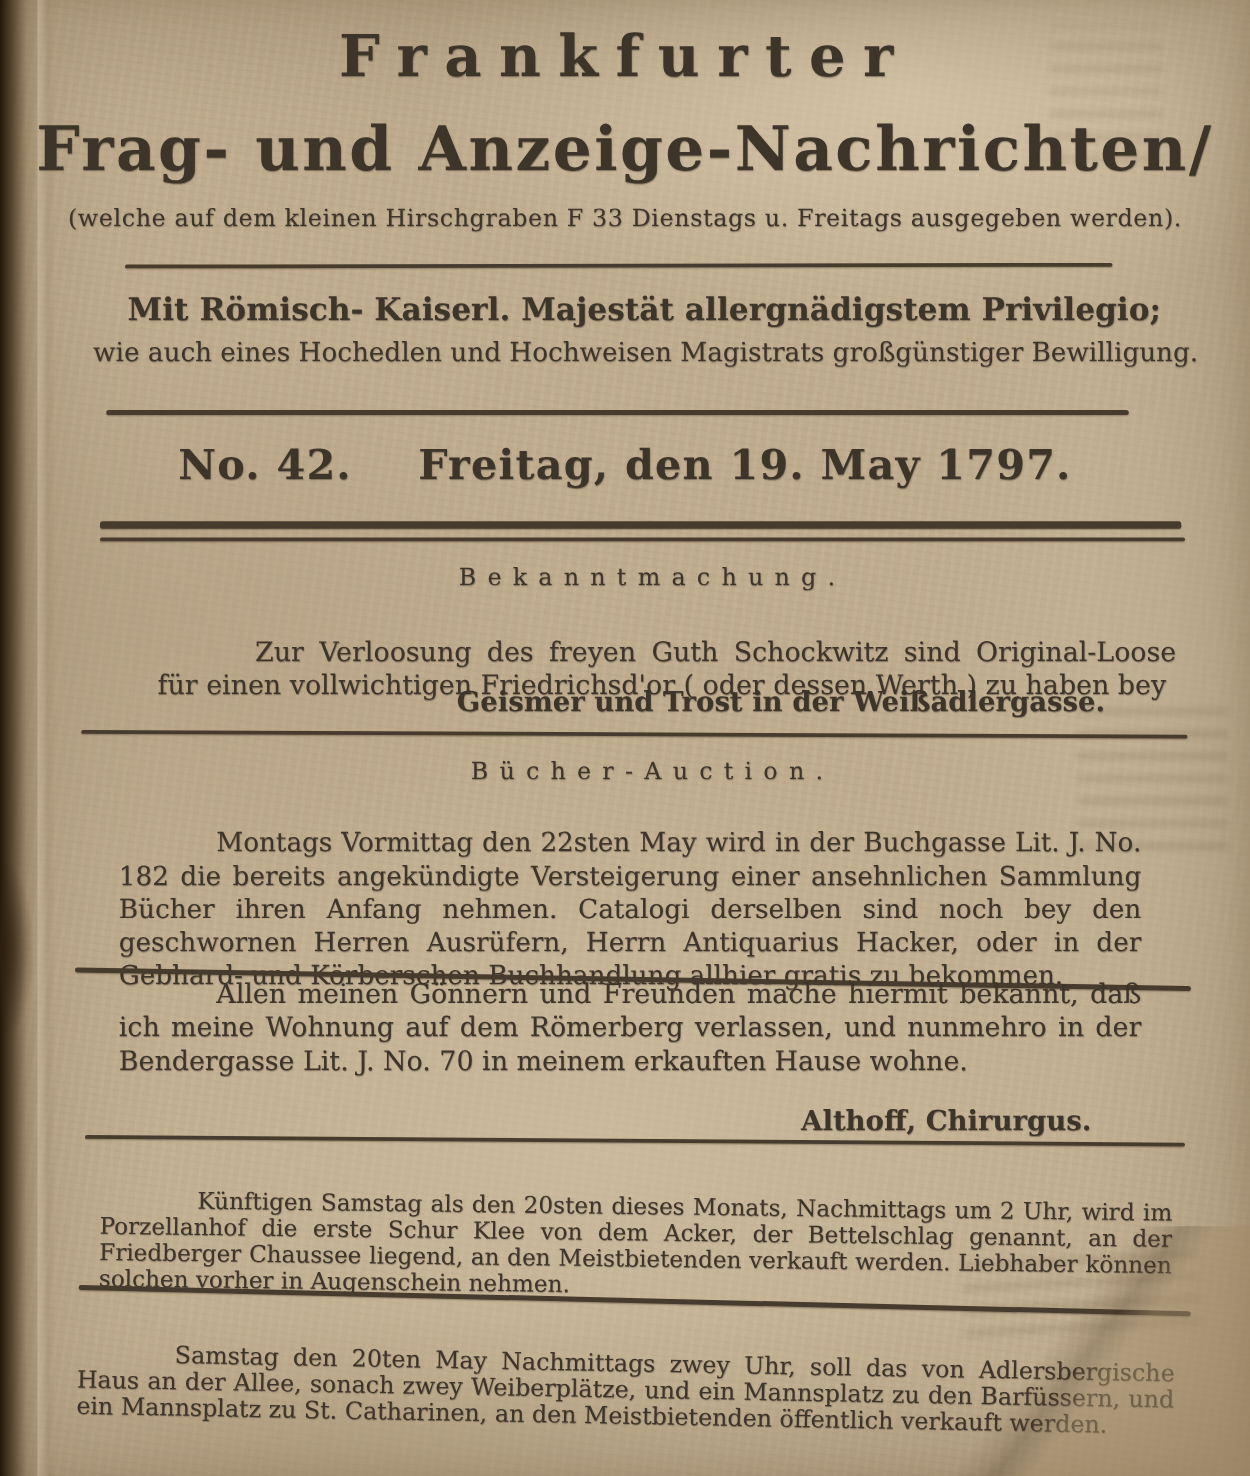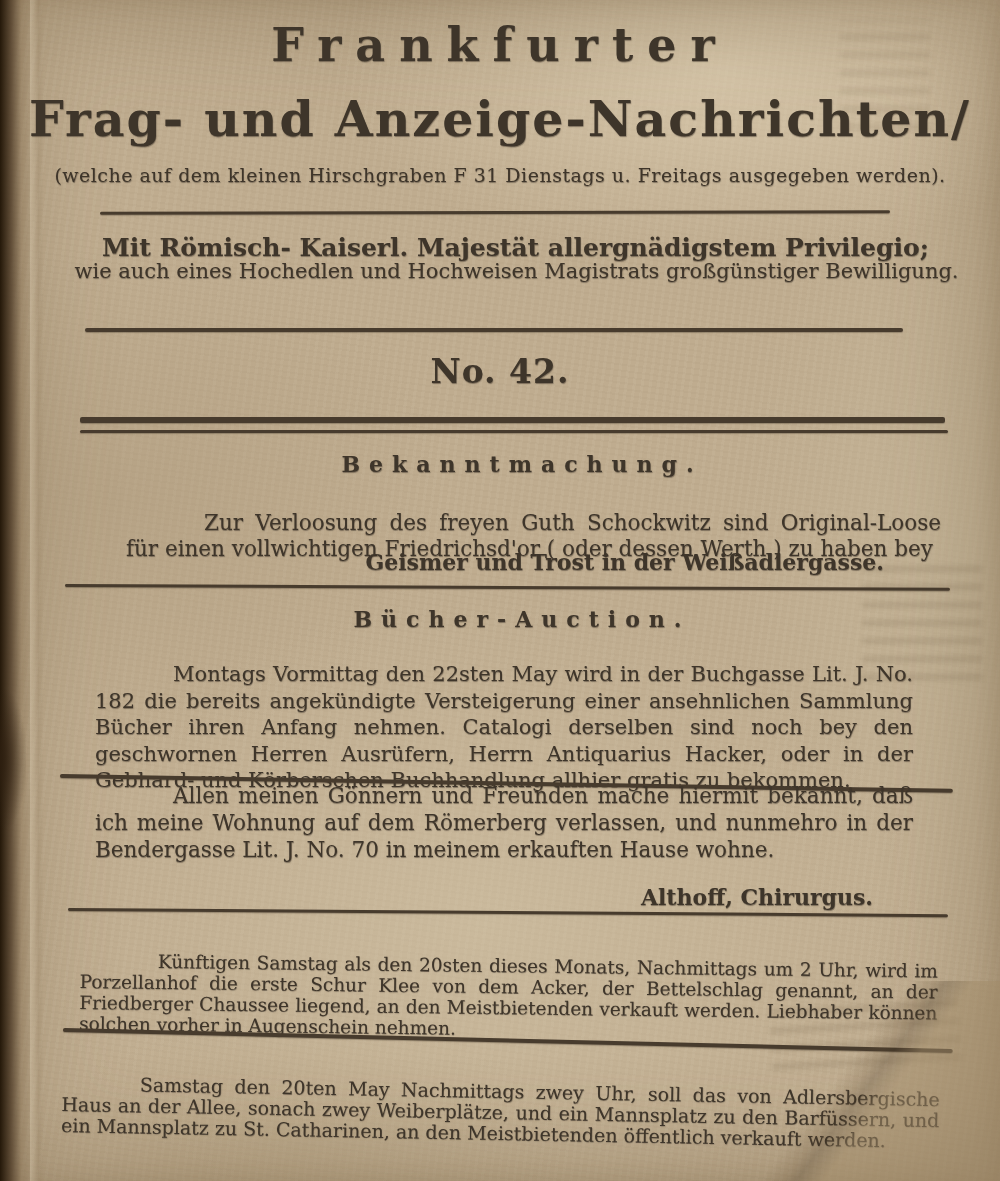--- a/index.html
+++ b/index.html
@@ -43,24 +43,24 @@
   .bleed-a{right:18px;top:560px;width:120px;height:120px;}
   .bleed-b{right:40px;top:995px;width:190px;height:70px;transform:rotate(-3deg);}
   .bleed-c{right:70px;top:20px;width:90px;height:110px;opacity:.12;}
 
   .txt{position:absolute;left:0;right:0;text-align:center;
        text-shadow:0.4px 0.7px 1px rgba(58,48,38,0.5);}
   .title1{top:18px;font-size:46px;font-weight:700;letter-spacing:14px;}
   .title2{top:90px;font-size:49px;font-weight:700;letter-spacing:2px;}
   .subtitle{top:164px;font-size:19px;letter-spacing:0.5px;}
   .priv1{top:233px;font-size:25px;font-weight:700;padding-left:31px;}
-  .priv2{top:259px;font-size:21px;margin-left:33px;}
+  .priv2{top:270px;font-size:21px;margin-left:33px;}
   .issueline{top:352px;display:flex;justify-content:center;gap:53px;
              font-size:33px;font-weight:700;letter-spacing:1px;}
-  .h-sec{font-size:22px;font-weight:700;letter-spacing:9px;margin-left:44px;}
+  .h-sec{font-size:19px;font-weight:400;letter-spacing:9px;margin-left:44px;}
   .h1{top:451px;}
   .h2{top:606px;}
 
   .para{position:absolute;text-align:justify;text-indent:78px;
         text-shadow:0.4px 0.6px 0.9px rgba(58,48,38,0.5);}
   .body-1{top:488px;left:95px;width:815px;font-size:21.5px;line-height:26px;margin-left:31px;}
   .attr-1{top:549px;left:86px;width:798px;text-align:right;font-size:22px;font-weight:700;
           text-shadow:0.4px 0.6px 0.9px rgba(58,48,38,0.5);position:absolute;}
   .body-2{top:640px;left:95px;width:818px;font-size:21px;line-height:26.5px;}
   .body-3{top:760px;left:95px;width:818px;font-size:21.5px;line-height:27px;}
@@ -90,32 +90,33 @@
   <div class="spine"></div>
   <div class="spine-blotch"></div>
   <div class="crease"></div>
   <div class="bleed bleed-a"></div>
   <div class="bleed bleed-b"></div>
   <div class="bleed bleed-c"></div>
 
   <header>
     <div class="txt title1">Frankfurter</div>
     <div class="txt title2">Frag- und Anzeige-Nachrichten/</div>
-    <div class="txt subtitle">(welche auf dem kleinen Hirschgraben F 31 Dienstags u. Freitags ausgegeben werden).</div>
+    <div class="txt subtitle">(welche auf dem kleinen Hirschgraben F 33 Dienstags u. Freitags ausgegeben werden).</div>
   </header>
 
   <div class="rule rule-1"></div>
 
   <div class="txt priv1">Mit Römisch- Kaiserl. Majestät allergnädigstem Privilegio;</div>
   <div class="txt priv2">wie auch eines Hochedlen und Hochweisen Magistrats großgünstiger Bewilligung.</div>
 
   <div class="rule rule-2"></div>
 
   <div class="txt issueline">
     <span>No. 42.</span>
+    <span>Freitag, den 19. May 1797.</span>
   </div>
 
   <div class="rule rule-3a"></div>
   <div class="rule rule-3b"></div>
 
   <section>
     <div class="txt h-sec h1">Bekanntmachung.</div>
     <p class="para body-1">Zur Verloosung des freyen Guth Schockwitz sind Original-Loose für einen vollwichtigen Friedrichsd'or ( oder dessen Werth ) zu haben bey</p>
     <div class="attr-1">Geismer und Trost in der Weißadlergasse.</div>
   </section>

